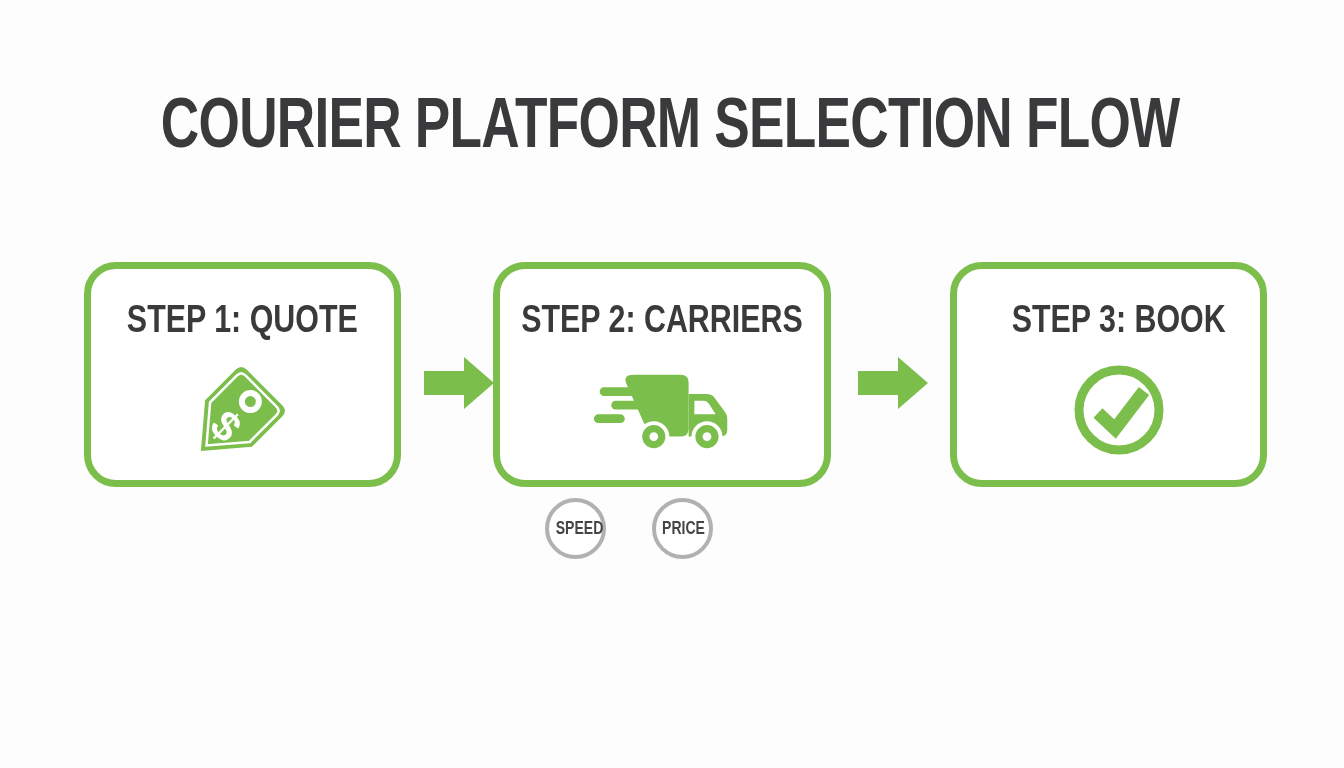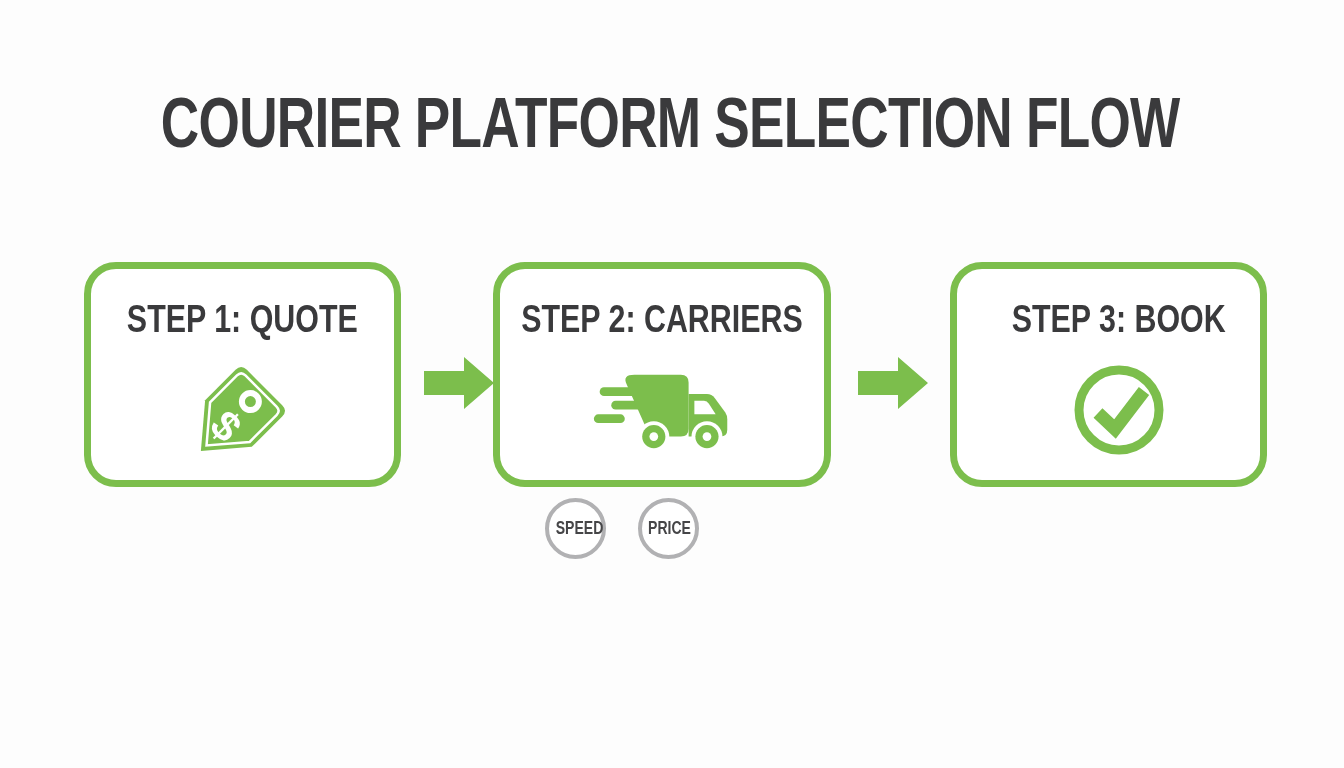--- a/index.html
+++ b/index.html
@@ -54,21 +54,21 @@
   .flow-arrow svg{display:block;width:100%;height:100%;}
 
   
   .badge{
     position:absolute;top:498px;width:61px;height:61px;
     border:4px solid var(--badge-border);border-radius:50%;
     background:var(--card-background);
     display:flex;align-items:center;
   }
   #badge-speed{left:545px;}
-  #badge-price{left:638px;}
+  #badge-price{left:652px;}
   .badge span{
     font-weight:700;font-size:18px;color:#454547;white-space:nowrap;
     transform:scaleX(0.78);transform-origin:center;
   }
   .criteria-text{
     position:absolute;left:731px;top:498px;height:61px;
     display:flex;align-items:center;
   }
   .criteria-text span{
     font-weight:700;font-size:19px;color:#454547;white-space:nowrap;

